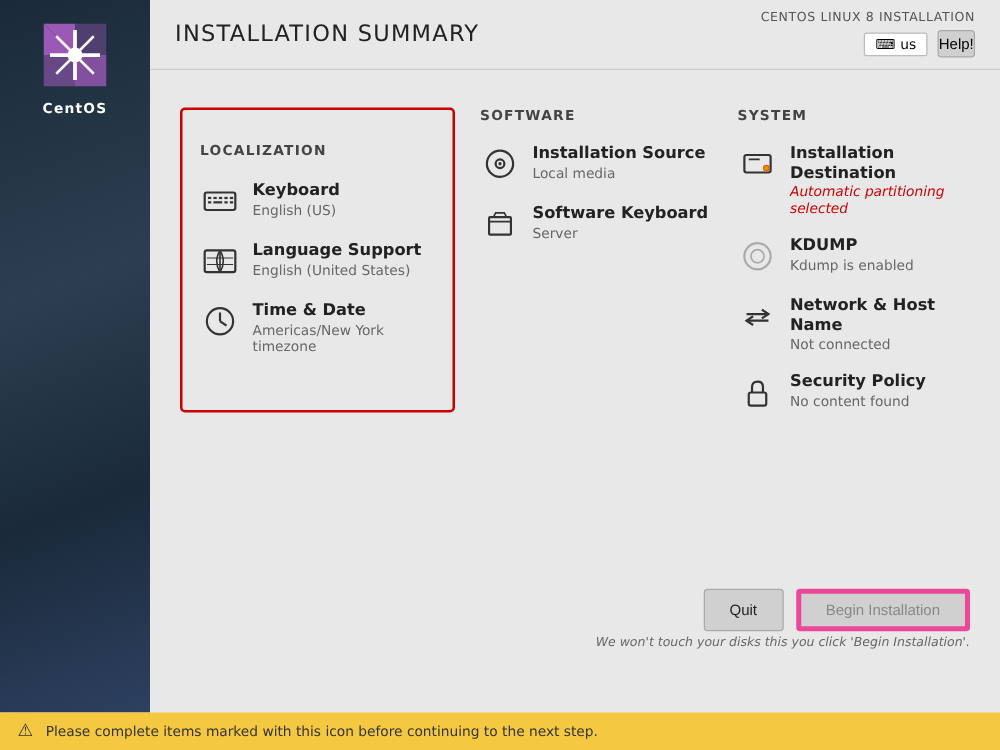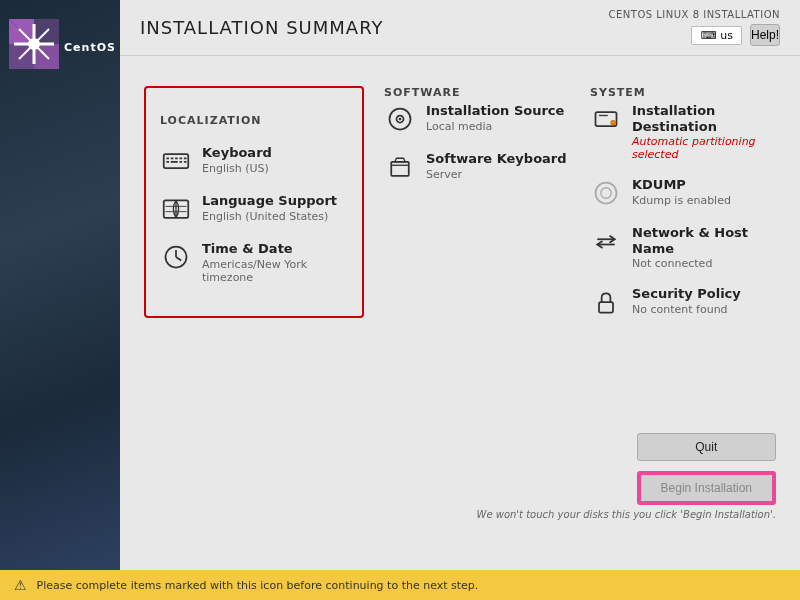--- a/index.html
+++ b/index.html
@@ -19,21 +19,21 @@
       width: 120px;
       height: 570px;
       background: linear-gradient(160deg, #1a2a3a 0%, #2c3e50 40%, #1a2a3a 70%, #2d4060 100%);
       display: flex;
       flex-direction: column;
       align-items: center;
       padding-top: 14px;
     }
     .logo-area {
       display: flex;
-      flex-direction: row;
+      flex-direction: column;
       align-items: center;
     }
     .centos-logo {
       width: 60px;
       height: 60px;
       position: relative;
       margin-bottom: 6px;
     }
     .centos-text {
       color: #fff;
@@ -119,20 +119,21 @@
     
     .section {
       flex: 1;
     }
     .section-title {
       font-size: 11px;
       font-weight: bold;
       color: #444;
       text-transform: uppercase;
       letter-spacing: 1px;
+      margin-bottom: 12px;
       padding-bottom: 4px;
     }
 
     
     .localization-section {
       border: 2.5px solid #cc0000;
       border-radius: 4px;
       padding: 14px;
       background: #e8e8e8;
       flex: 0 0 220px;
@@ -205,21 +206,20 @@
       right: 24px;
       bottom: 50px;
       display: flex;
       flex-direction: column;
       align-items: flex-end;
       gap: 4px;
     }
     .buttons-row {
       display: flex;
       gap: 10px;
-      flex-direction: column;
     }
     .btn-quit {
       background: #d0d0d0;
       border: 1px solid #aaa;
       border-radius: 3px;
       padding: 6px 20px;
       font-size: 12px;
       cursor: pointer;
       color: #222;
     }

